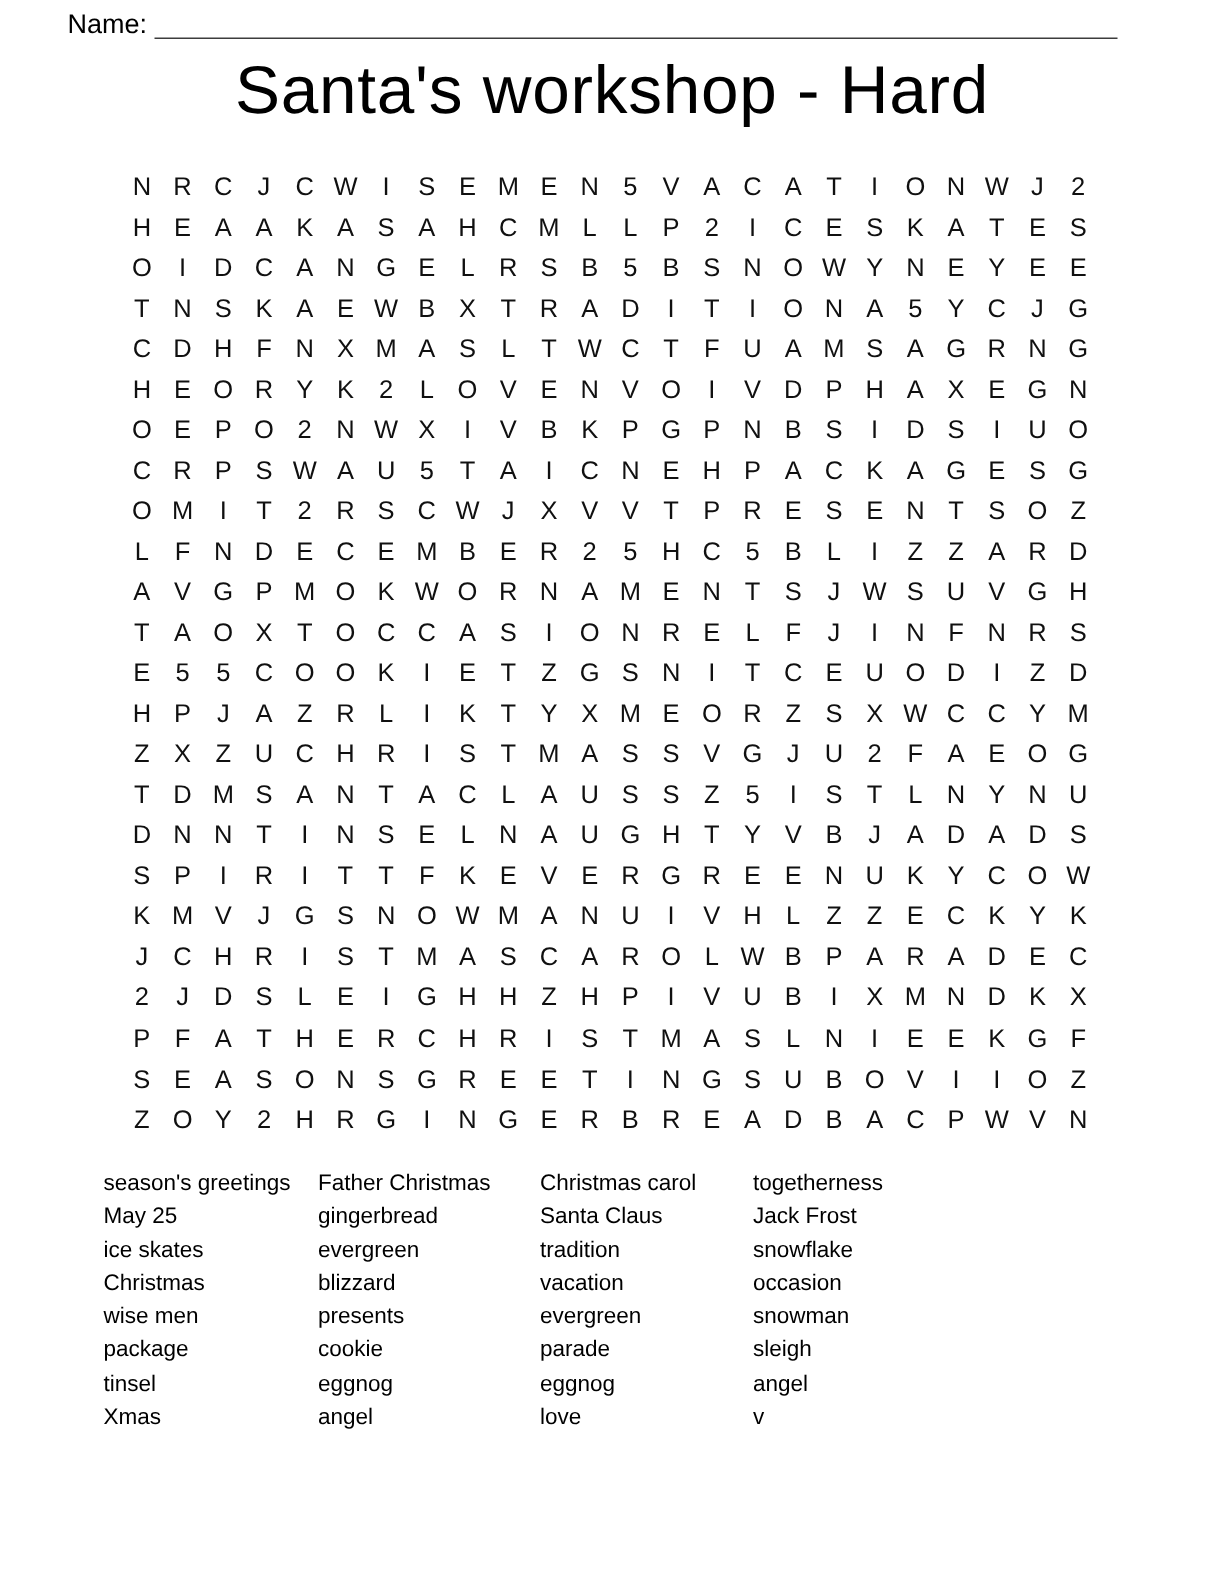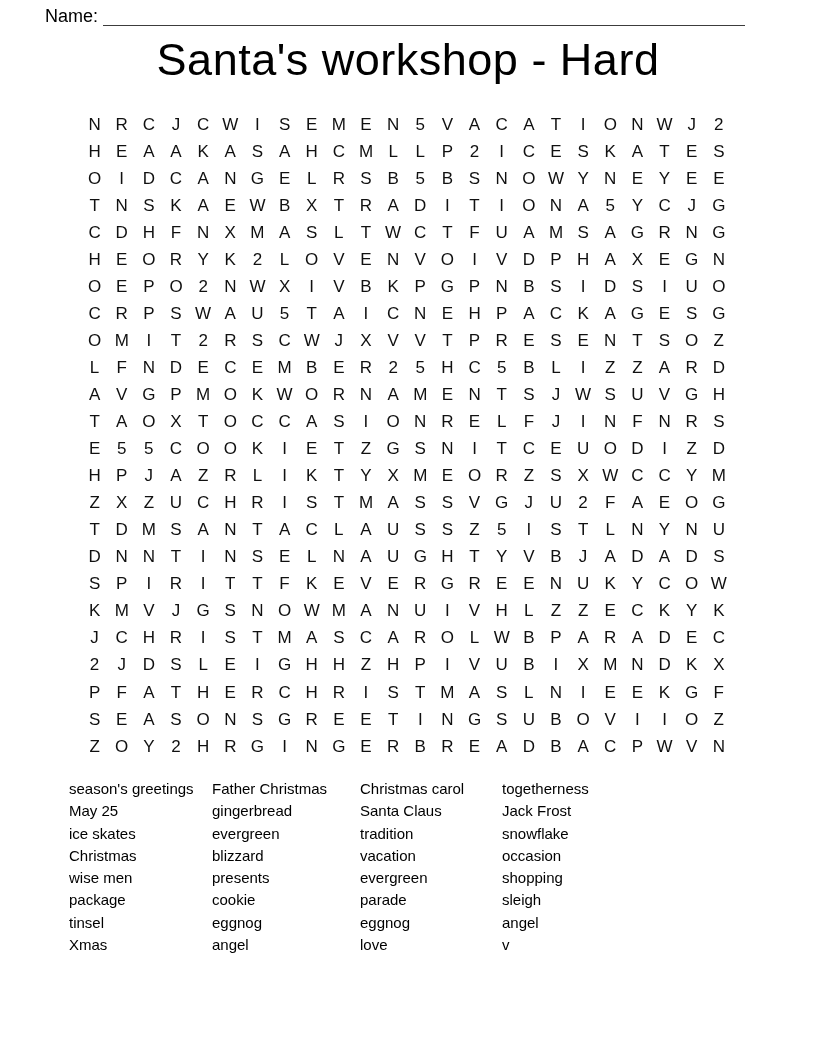--- a/index.html
+++ b/index.html
@@ -685,20 +685,20 @@
         <div class="word-item">evergreen</div>
         <div class="word-item">parade</div>
         <div class="word-item">eggnog</div>
         <div class="word-item">love</div>
       </div>
       <div class="word-column c4">
         <div class="word-item">togetherness</div>
         <div class="word-item">Jack Frost</div>
         <div class="word-item">snowflake</div>
         <div class="word-item">occasion</div>
-        <div class="word-item">shopping</div>
+        <div class="word-item">snowman</div>
         <div class="word-item">sleigh</div>
         <div class="word-item">angel</div>
         <div class="word-item">v</div>
       </div>
     </div>
 
 </div>
 
 </body></html>

